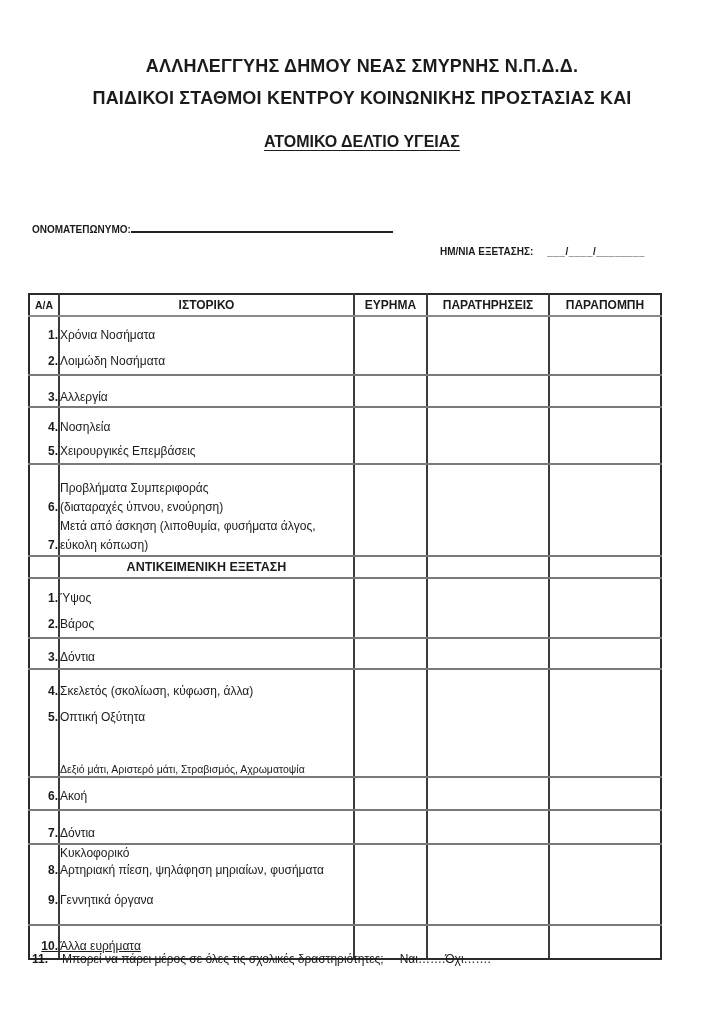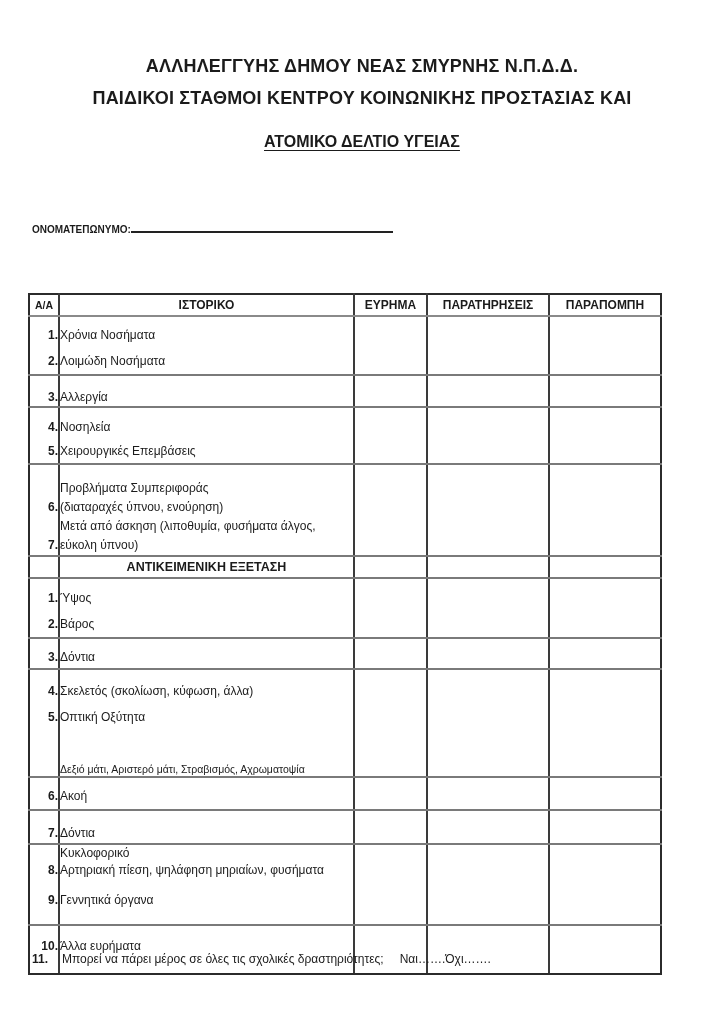--- a/index.html
+++ b/index.html
@@ -50,21 +50,21 @@
   tr.sect { height:22px; }
   tr.sect td.sect-cell { font-weight:bold; text-align:center; vertical-align:middle; font-size:12.5px; }
   tr.blkE { height:53px; } tr.blkE .ln { line-height:26px; } tr.blkE td { padding-top:6px; }
   tr.blkF { height:31px; } tr.blkF .ln { line-height:18px; } tr.blkF td { padding-top:9px; }
   tr.blkG { height:106px; } tr.blkG .ln { line-height:26px; } tr.blkG td { padding-top:8px; }
   tr.blkG .eye-note { margin-top:32px; font-size:10.5px; line-height:14px; }
   tr.blkH { height:33px; } tr.blkH .ln { line-height:18px; } tr.blkH td { padding-top:9px; }
   tr.blkI { height:34px; } tr.blkI .ln { line-height:18px; } tr.blkI td { padding-top:13px; }
   tr.blkJ { height:81px; } tr.blkJ .ln { line-height:17px; } tr.blkJ td { }
   tr.blkJ .ln.sp { margin-top:13px; }
-  tr.blkK { height:49px; } tr.blkK .ln { line-height:18px; } tr.blkK td { padding-top:11px; }
+  tr.blkK { height:34px;text-decoration:underline; } tr.blkK .ln { line-height:18px; } tr.blkK td { padding-top:11px; }
   
   .footer-q { position:absolute; top:952px; left:32px; width:660px; font-size:12px; white-space:nowrap; }
   .footer-q .q-num { font-weight:bold; display:inline-block; width:22px; }
   .footer-q .q-text { display:inline-block; margin-left:8px; }
   .footer-q .q-yes { display:inline-block; margin-left:16px; }
   .footer-q .q-no { display:inline-block; margin-left:0; }
 </style>
 </head>
 <body>
 
@@ -72,20 +72,23 @@
 
   <div class="title-block">
     <div class="title-line">ΑΛΛΗΛΕΓΓΥΗΣ ΔΗΜΟΥ ΝΕΑΣ ΣΜΥΡΝΗΣ   Ν.Π.Δ.Δ.</div>
     <div class="title-line">ΠΑΙΔΙΚΟΙ ΣΤΑΘΜΟΙ ΚΕΝΤΡΟΥ ΚΟΙΝΩΝΙΚΗΣ ΠΡΟΣΤΑΣΙΑΣ ΚΑΙ</div>
   </div>
   <div class="subtitle">ΑΤΟΜΙΚΟ ΔΕΛΤΙΟ ΥΓΕΙΑΣ</div>
 
   <div class="field-row name-row">
     <span>ΟΝΟΜΑΤΕΠΩΝΥΜΟ:</span><span class="name-line"></span>
   </div>
+  <div class="field-row exam-row">
+    <span>ΗΜ/ΝΙΑ ΕΞΕΤΑΣΗΣ:</span><span class="gap"></span><span class="blanks">___/____/________</span>
+  </div>
 
   <table class="health">
     <colgroup>
         <col class="c-num">
         <col class="c-item">
         <col class="c-find">
         <col class="c-obs">
         <col class="c-ref">
       </colgroup>
 
@@ -142,21 +145,21 @@
       <td class="num">
         <div class="ln">&nbsp;</div>
         <div class="ln">6.</div>
         <div class="ln">&nbsp;</div>
         <div class="ln">7.</div>
       </td>
       <td class="itm">
         <div class="ln">Προβλήματα Συμπεριφοράς</div>
         <div class="ln">(διαταραχές ύπνου, ενούρηση)</div>
         <div class="ln">Μετά από άσκηση (λιποθυμία, φυσήματα άλγος,</div>
-        <div class="ln">εύκολη ύπνου)</div>
+        <div class="ln">εύκολη κόπωση)</div>
       </td>
       <td></td>
       <td></td>
       <td></td>
     </tr>
 
     <tr class="sect">
       <td></td>
       <td class="sect-cell">ΑΝΤΙΚΕΙΜΕΝΙΚΗ ΕΞΕΤΑΣΗ</td>
       <td></td>

